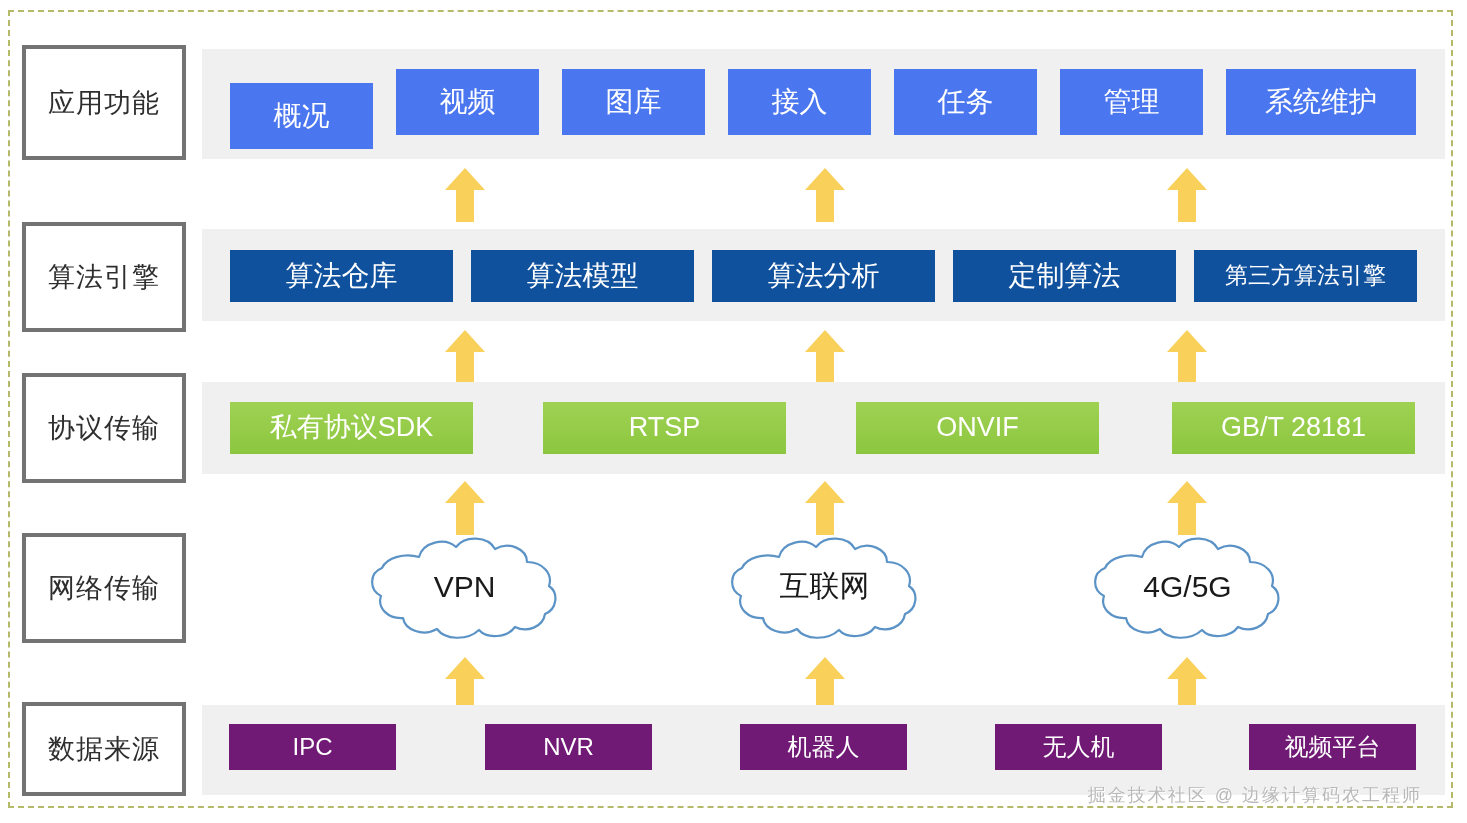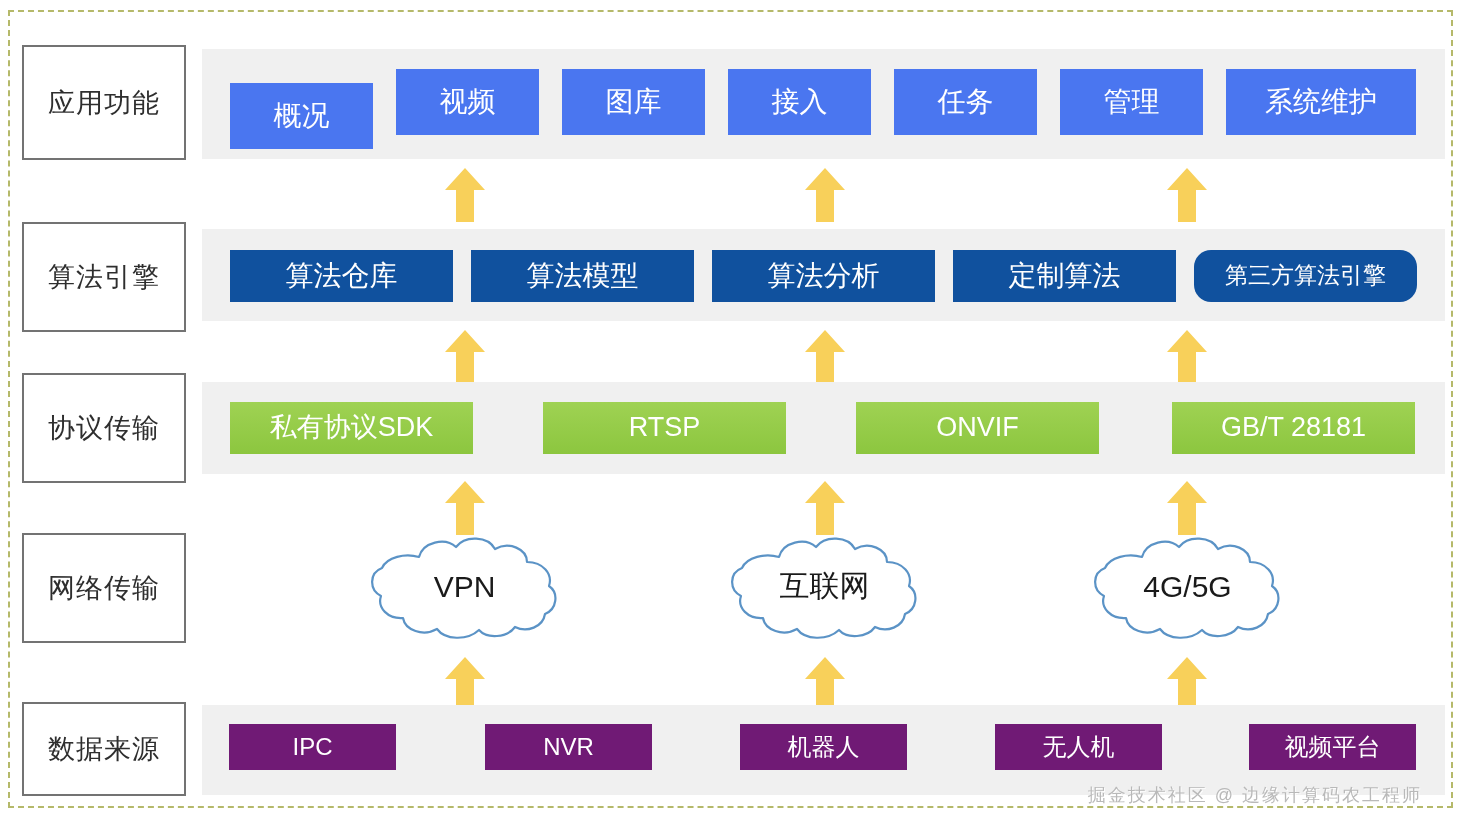--- a/index.html
+++ b/index.html
@@ -28,21 +28,21 @@
     box-sizing: border-box;
     pointer-events: none;
   }
 
   
   .stage-label {
     position: absolute;
     left: 22px;
     width: 164px;
     box-sizing: border-box;
-    border: 2px solid #737373;
+    border: 4px solid #737373;
     background: #ffffff;
     display: flex;
     align-items: center;
     justify-content: center;
     color: #2e2e2e;
     font-size: 27px;
     letter-spacing: 1px;
   }
 
   
@@ -187,21 +187,21 @@
   </div>
   <div class="node algo" style="left:471px;top:250px;width:223px;height:52px;">
     <span>算法模型</span>
   </div>
   <div class="node algo" style="left:712px;top:250px;width:223px;height:52px;">
     <span>算法分析</span>
   </div>
   <div class="node algo" style="left:953px;top:250px;width:223px;height:52px;">
     <span>定制算法</span>
   </div>
-  <div class="node algo small" style="left:1194px;top:250px;width:223px;height:52px;border-radius:17px;">
+  <div class="node algo small" style="left:1194px;top:250px;width:223px;height:52px;">
     <span>第三方算法引擎</span>
   </div>
 
   <div class="arrow" style="left:444px;top:328px;">
     <svg viewBox="0 0 42 56" width="42" height="56">
         <polygon points="21,2 41,24 30,24 30,56 12,56 12,24 1,24" fill="#f8d05a"></polygon>
       </svg>
   </div>
   <div class="arrow" style="left:804px;top:328px;">
     <svg viewBox="0 0 42 56" width="42" height="56">

